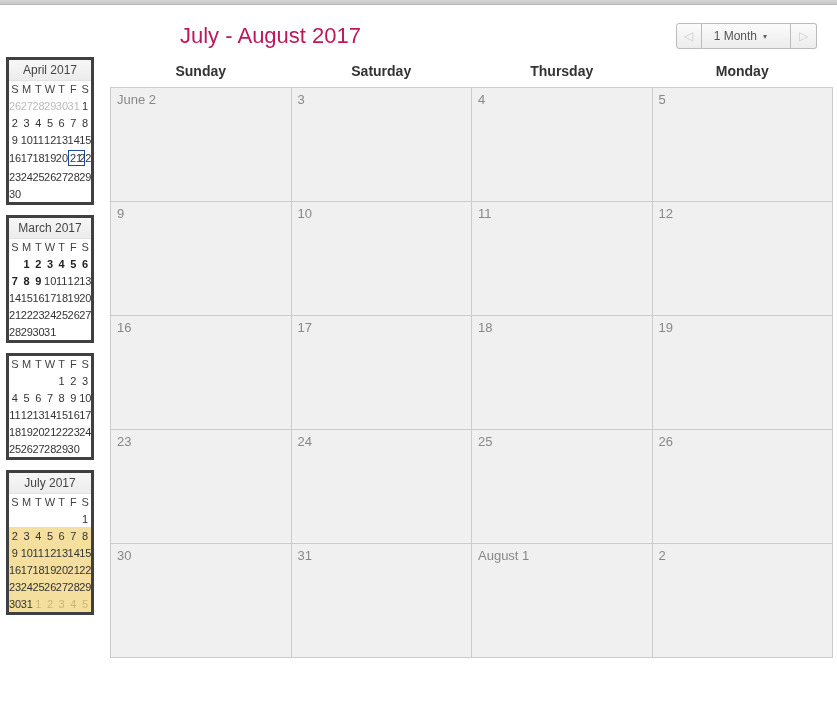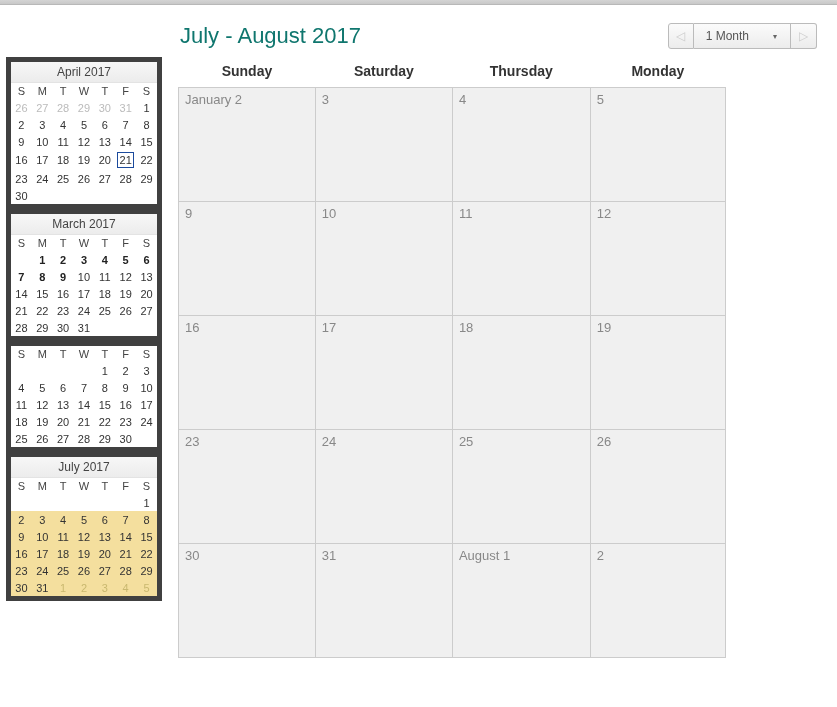--- a/index.html
+++ b/index.html
@@ -16,21 +16,21 @@
   border-bottom:1px solid #b8b8b8;
 }
 .header {
   display:flex;
   align-items:center;
   justify-content:space-between;
   padding:18px 20px 8px 180px;
 }
 .title {
   font-size:22px;
-  color:#0f766e;
+  color:#be185d;
   font-weight:400;
 }
 .controls {
   display:flex;
   align-items:center;
   gap:0;
 }
 .nav-btn, .range-btn {
   border:1px solid #bbb;
   background:linear-gradient(#fbfbfb,#ececec);
@@ -41,34 +41,34 @@
   align-items:center;
   justify-content:center;
   cursor:pointer;
 }
 .nav-btn { width:26px; }
 .nav-btn.disabled { color:#ccc; }
 .nav-btn:first-child { border-radius:3px 0 0 3px; }
 .nav-btn.right { border-radius:0 3px 3px 0; border-left:none;}
 .range-btn {
   border-left:none;
-  padding:0 13px 0 12px;
-  gap:24px;
+  padding:0 23px 0 12px;
+  gap:6px;
 }
 .range-btn .caret { font-size:8px; color:#666;}
 .content {
   display:flex;
 }
 .sidebar {
   width:168px;
   padding:0 6px;
 }
 .mini {
-  border:5px solid #404040;
-  margin-bottom:0;
+  border:3px solid #404040;
+  margin-bottom:10px;
   background:#fff;
 }
 .mini-title {
   background:linear-gradient(#f7f7f7,#ececec);
   text-align:center;
   font-size:12px;
   color:#444;
   padding:3px 0;
   border-bottom:1px solid #e3e3e3;
 }
@@ -101,21 +101,21 @@
 }
 .mini td.hl { background:#f4df9e; }
 .mini td.hl.mute { color:#c9b86f; }
 
 .main {
   flex:1;
   padding:0 4px 0 10px;
 }
 .cal {
   border-collapse:collapse;
-  width:548px;
+  width:723px;
 }
 .cal th {
   font-size:14px;
   font-weight:700;
   color:#333;
   padding:6px 0 8px;
   text-align:center;
 }
 .cal td {
   border:1px solid #ccc;
@@ -427,21 +427,21 @@
       <thead>
         <tr id="main-head">
             <th>Sunday</th>
             <th>Saturday</th>
             <th>Thursday</th>
             <th>Monday</th>
           </tr>
       </thead>
       <tbody id="main-body">
           <tr>
-            <td>January 2</td>
+            <td>June 2</td>
             <td>3</td>
             <td>4</td>
             <td>5</td>
           </tr>
           <tr>
             <td>9</td>
             <td>10</td>
             <td>11</td>
             <td>12</td>
           </tr>

